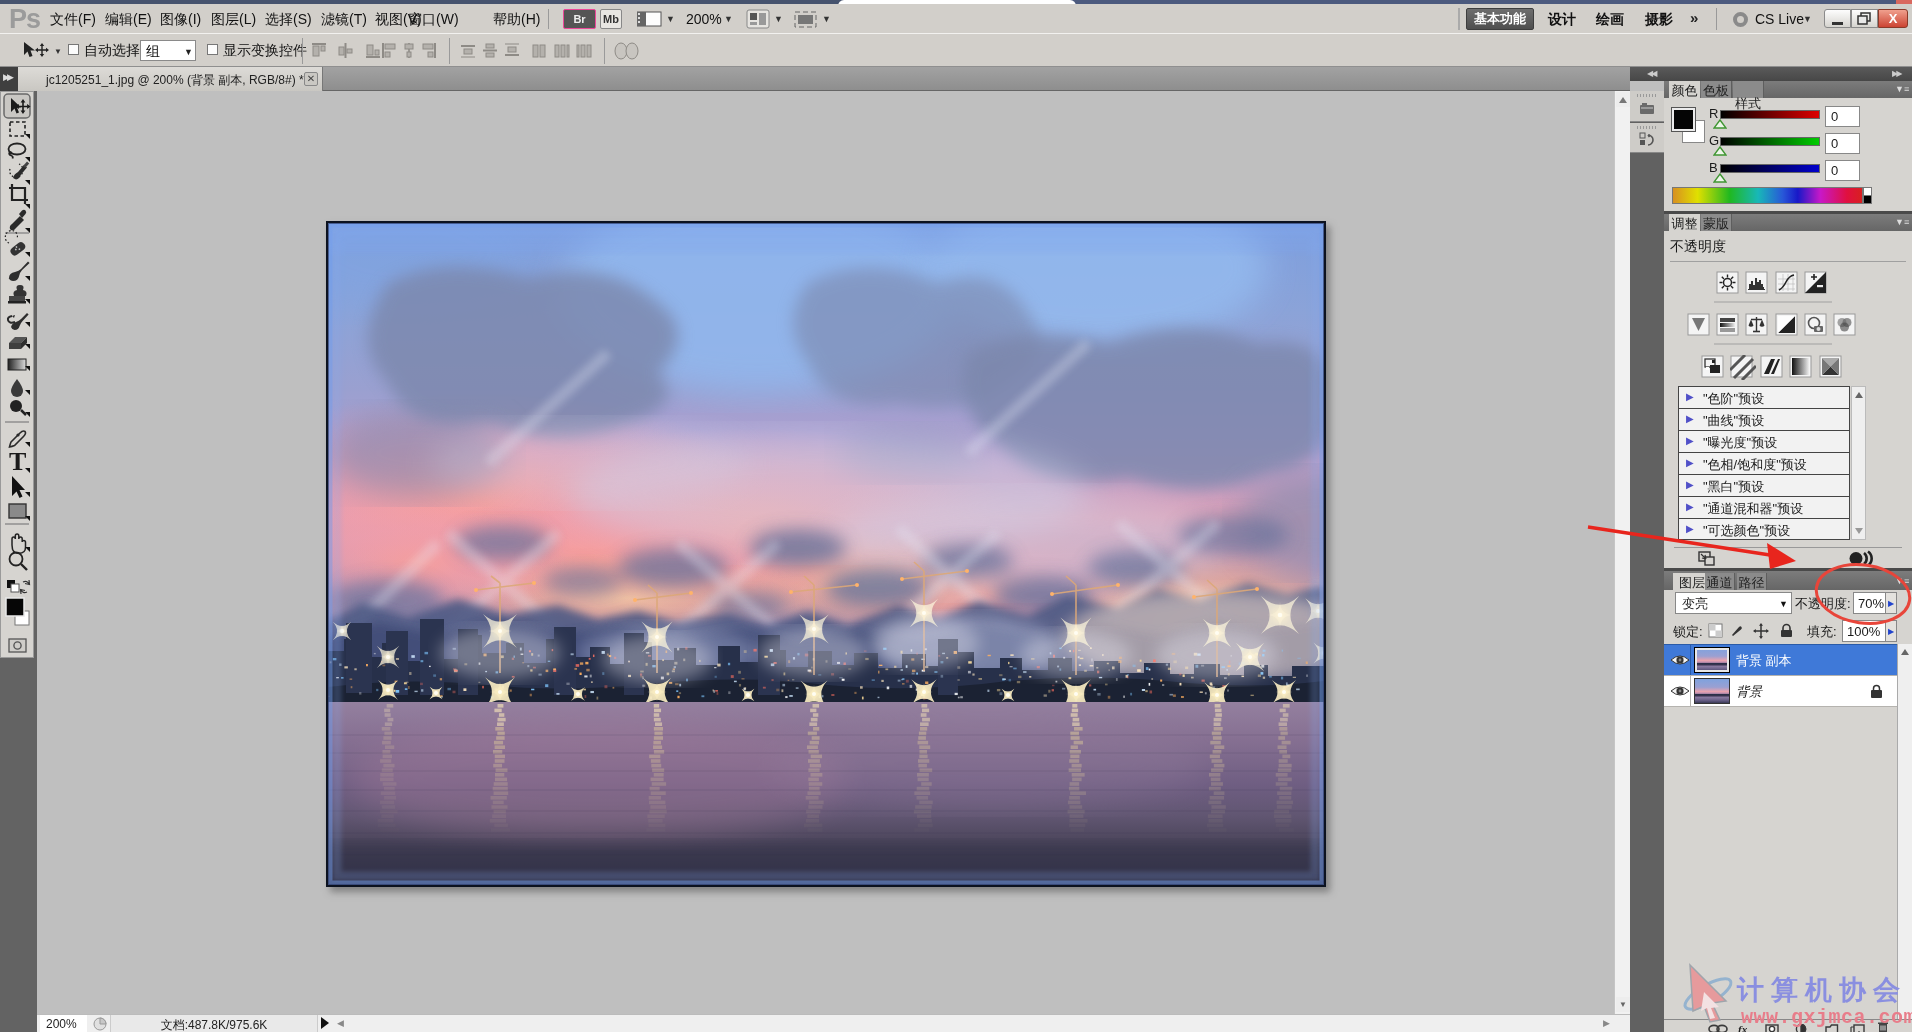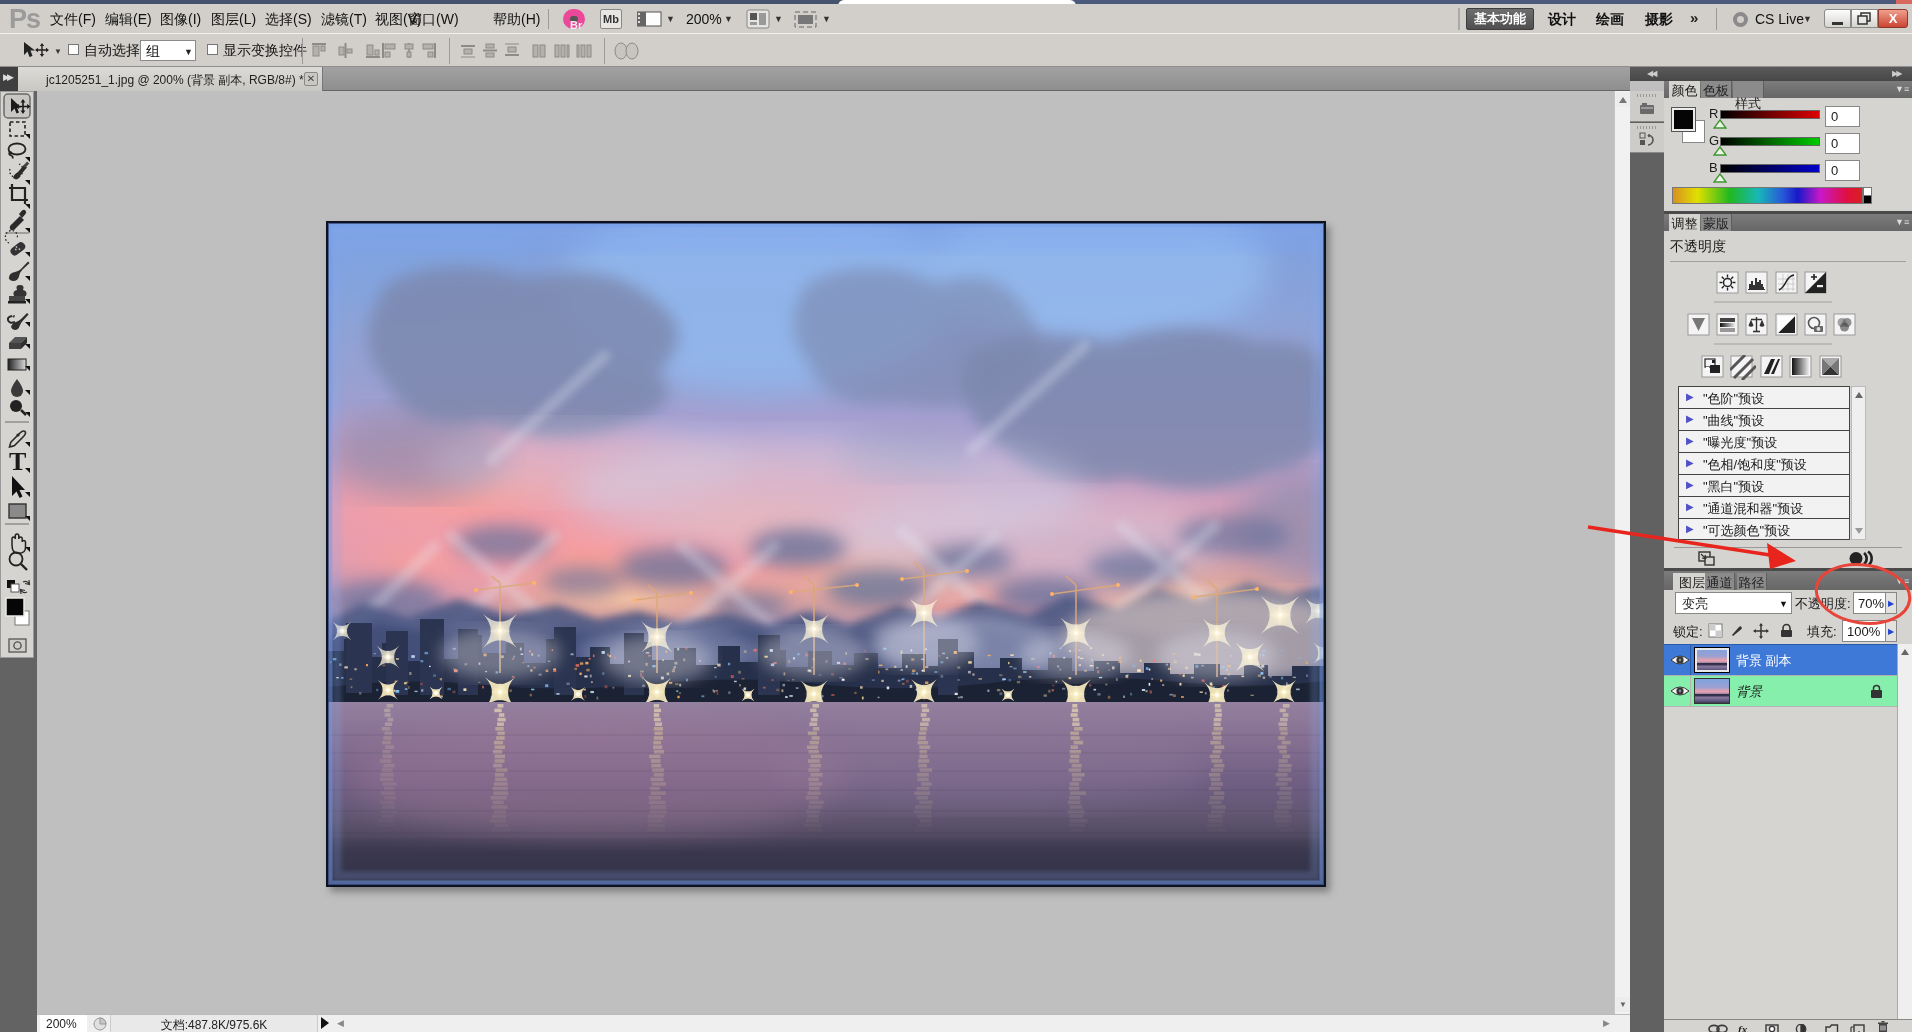--- a/index.html
+++ b/index.html
@@ -25,21 +25,21 @@
     <span class="abs mtxt" style="left:50px;top:7px;">文件(F)</span>
     <span class="abs mtxt" style="left:105px;top:7px;">编辑(E)</span>
     <span class="abs mtxt" style="left:160px;top:7px;">图像(I)</span>
     <span class="abs mtxt" style="left:211px;top:7px;">图层(L)</span>
     <span class="abs mtxt" style="left:265px;top:7px;">选择(S)</span>
     <span class="abs mtxt" style="left:321px;top:7px;">滤镜(T)</span>
     <span class="abs mtxt" style="left:375px;top:7px;">视图(V)</span>
     <span class="abs mtxt" style="left:408px;top:7px;text-align:center;">窗口(W)</span>
     <span class="abs mtxt" style="left:493px;top:7px;">帮助(H)</span>
     <div class="abs" style="left:548px;top:5px;width:1px;height:20px;background:#9a9a9a;"></div>
-    <div class="abs" style="left:563px;top:5px;width:22px;height:20px;background:#555;border:7px solid #ec4899;border-radius:10px;color:#eee;font-size:11px;font-weight:bold;text-align:center;line-height:18px;">Br</div>
+    <div class="abs" style="left:563px;top:5px;width:33px;height:20px;background:#555;border:1px solid #ec4899;border-radius:2px;color:#eee;font-size:11px;font-weight:bold;text-align:center;line-height:18px;">Br</div>
     <div class="abs" style="left:600px;top:5px;width:22px;height:20px;background:#e8e6e2;border:1px solid #888;border-radius:2px;color:#333;font-size:11px;font-weight:bold;text-align:center;line-height:18px;">Mb</div>
     <svg class="abs" style="left:637px;top:6px;" width="26" height="18">
         <rect x="0" y="2" width="24" height="14" fill="#fdfdfd" stroke="#555"></rect>
         <rect x="0" y="2" width="9" height="14" fill="#666"></rect>
         <rect x="1" y="3" width="2" height="2" fill="#ddd"></rect>
         <rect x="1" y="7" width="2" height="2" fill="#ddd"></rect>
         <rect x="1" y="11" width="2" height="2" fill="#ddd"></rect>
       </svg>
     <span class="abs" style="left:666px;top:10px;font-size:9px;color:#333;">▼</span>
     <span class="abs mtxt" style="left:686px;top:7px;">200%</span>
@@ -1443,21 +1443,21 @@
     <div class="abs" style="left:0;top:577px;width:233px;height:31px;background:#3f79d8;border-top:1px solid #2a5ba8;">
       <svg class="abs" style="left:6px;top:7px;" width="20" height="16">
           <path d="M1,8 Q10,0 19,8 Q10,16 1,8 Z" fill="#f4f4f4" stroke="#333"></path>
           <circle cx="10" cy="8" r="3.6" fill="#333"></circle>
           <circle cx="10" cy="8" r="1.4" fill="#888"></circle>
         </svg>
       <div class="abs" style="left:26px;top:0;width:1px;height:31px;background:#2a5ba8;"></div>
       <div class="abs thumb" style="left:30px;top:2px;width:36px;height:26px;border:1px solid #000;outline:2px solid #e8e8e8;outline-offset:-3px;"></div>
       <span class="abs" style="left:72px;top:7px;color:#fff;">背景 副本</span>
     </div>
-    <div class="abs" style="left:0;top:608px;width:233px;height:31px;background:#86efac;border-top:1px solid #b5b3af;">
+    <div class="abs" style="left:0;top:608px;width:233px;height:31px;background:#ffffff;border-top:1px solid #b5b3af;">
       <svg class="abs" style="left:6px;top:7px;" width="20" height="16">
           <path d="M1,8 Q10,0 19,8 Q10,16 1,8 Z" fill="#f4f4f4" stroke="#333"></path>
           <circle cx="10" cy="8" r="3.6" fill="#333"></circle>
           <circle cx="10" cy="8" r="1.4" fill="#888"></circle>
         </svg>
       <div class="abs" style="left:26px;top:0;width:1px;height:31px;background:#b5b3af;"></div>
       <div class="abs thumb" style="left:30px;top:2px;width:36px;height:26px;border:1px solid #333;"></div>
       <span class="abs" style="left:72px;top:7px;font-style:italic;">背景</span>
       <svg class="abs" style="left:206px;top:8px;" width="13" height="15">
           <rect x="1" y="6" width="11" height="8" rx="1" fill="#333"></rect>
@@ -1509,14 +1509,25 @@
     <span class="abs" style="left:17px;top:2px;color:#ccc;font-size:8px;letter-spacing:-2px;">◀◀</span>
     <span class="abs" style="left:262px;top:2px;color:#ccc;font-size:8px;letter-spacing:-2px;">▶▶</span>
   </div>
 
   <svg class="abs" style="left:1420px;top:480px;pointer-events:none;" width="492" height="180">
     <line x1="168" y1="47" x2="350" y2="75" stroke="#e8251d" stroke-width="3.4"></line>
     <polygon points="376,81 347,63 350,89" fill="#e8251d"></polygon>
     <ellipse cx="443" cy="114" rx="47" ry="29" fill="none" stroke="#e8453a" stroke-width="3" transform="rotate(8 443 114)"></ellipse>
   </svg>
 
+  <div class="abs" id="watermark" style="left:1680px;top:960px;width:232px;height:72px;">
+    <svg width="232" height="72">
+      <g opacity=".9">
+        <ellipse cx="28" cy="34" rx="26" ry="9" fill="none" stroke="#8fb0cf" stroke-width="3" transform="rotate(-30 28 34)"></ellipse>
+        <path d="M10,5 L46,41 L32,43 L40,60 L30,62 L24,46 L13,51 Z" fill="#e89497" stroke="#9aa0a8" stroke-width="1.5"></path>
+        <path d="M24,32 L39,47 L31,48 L35,58 L30,59 L27,48 L21,51 Z" fill="#f7e3e4"></path>
+      </g>
+      <text x="57" y="39" font-size="27" font-weight="bold" fill="#8a8fe0" style="letter-spacing:7px;">计算机协会</text>
+      <text x="61" y="63" font-size="20" font-weight="bold" fill="#e87d8a" style="letter-spacing:0.5px;" font-family="Liberation Mono">www.gxjmca.com</text>
+    </svg>
+  </div>
 
 </div>
 
 </body></html>

